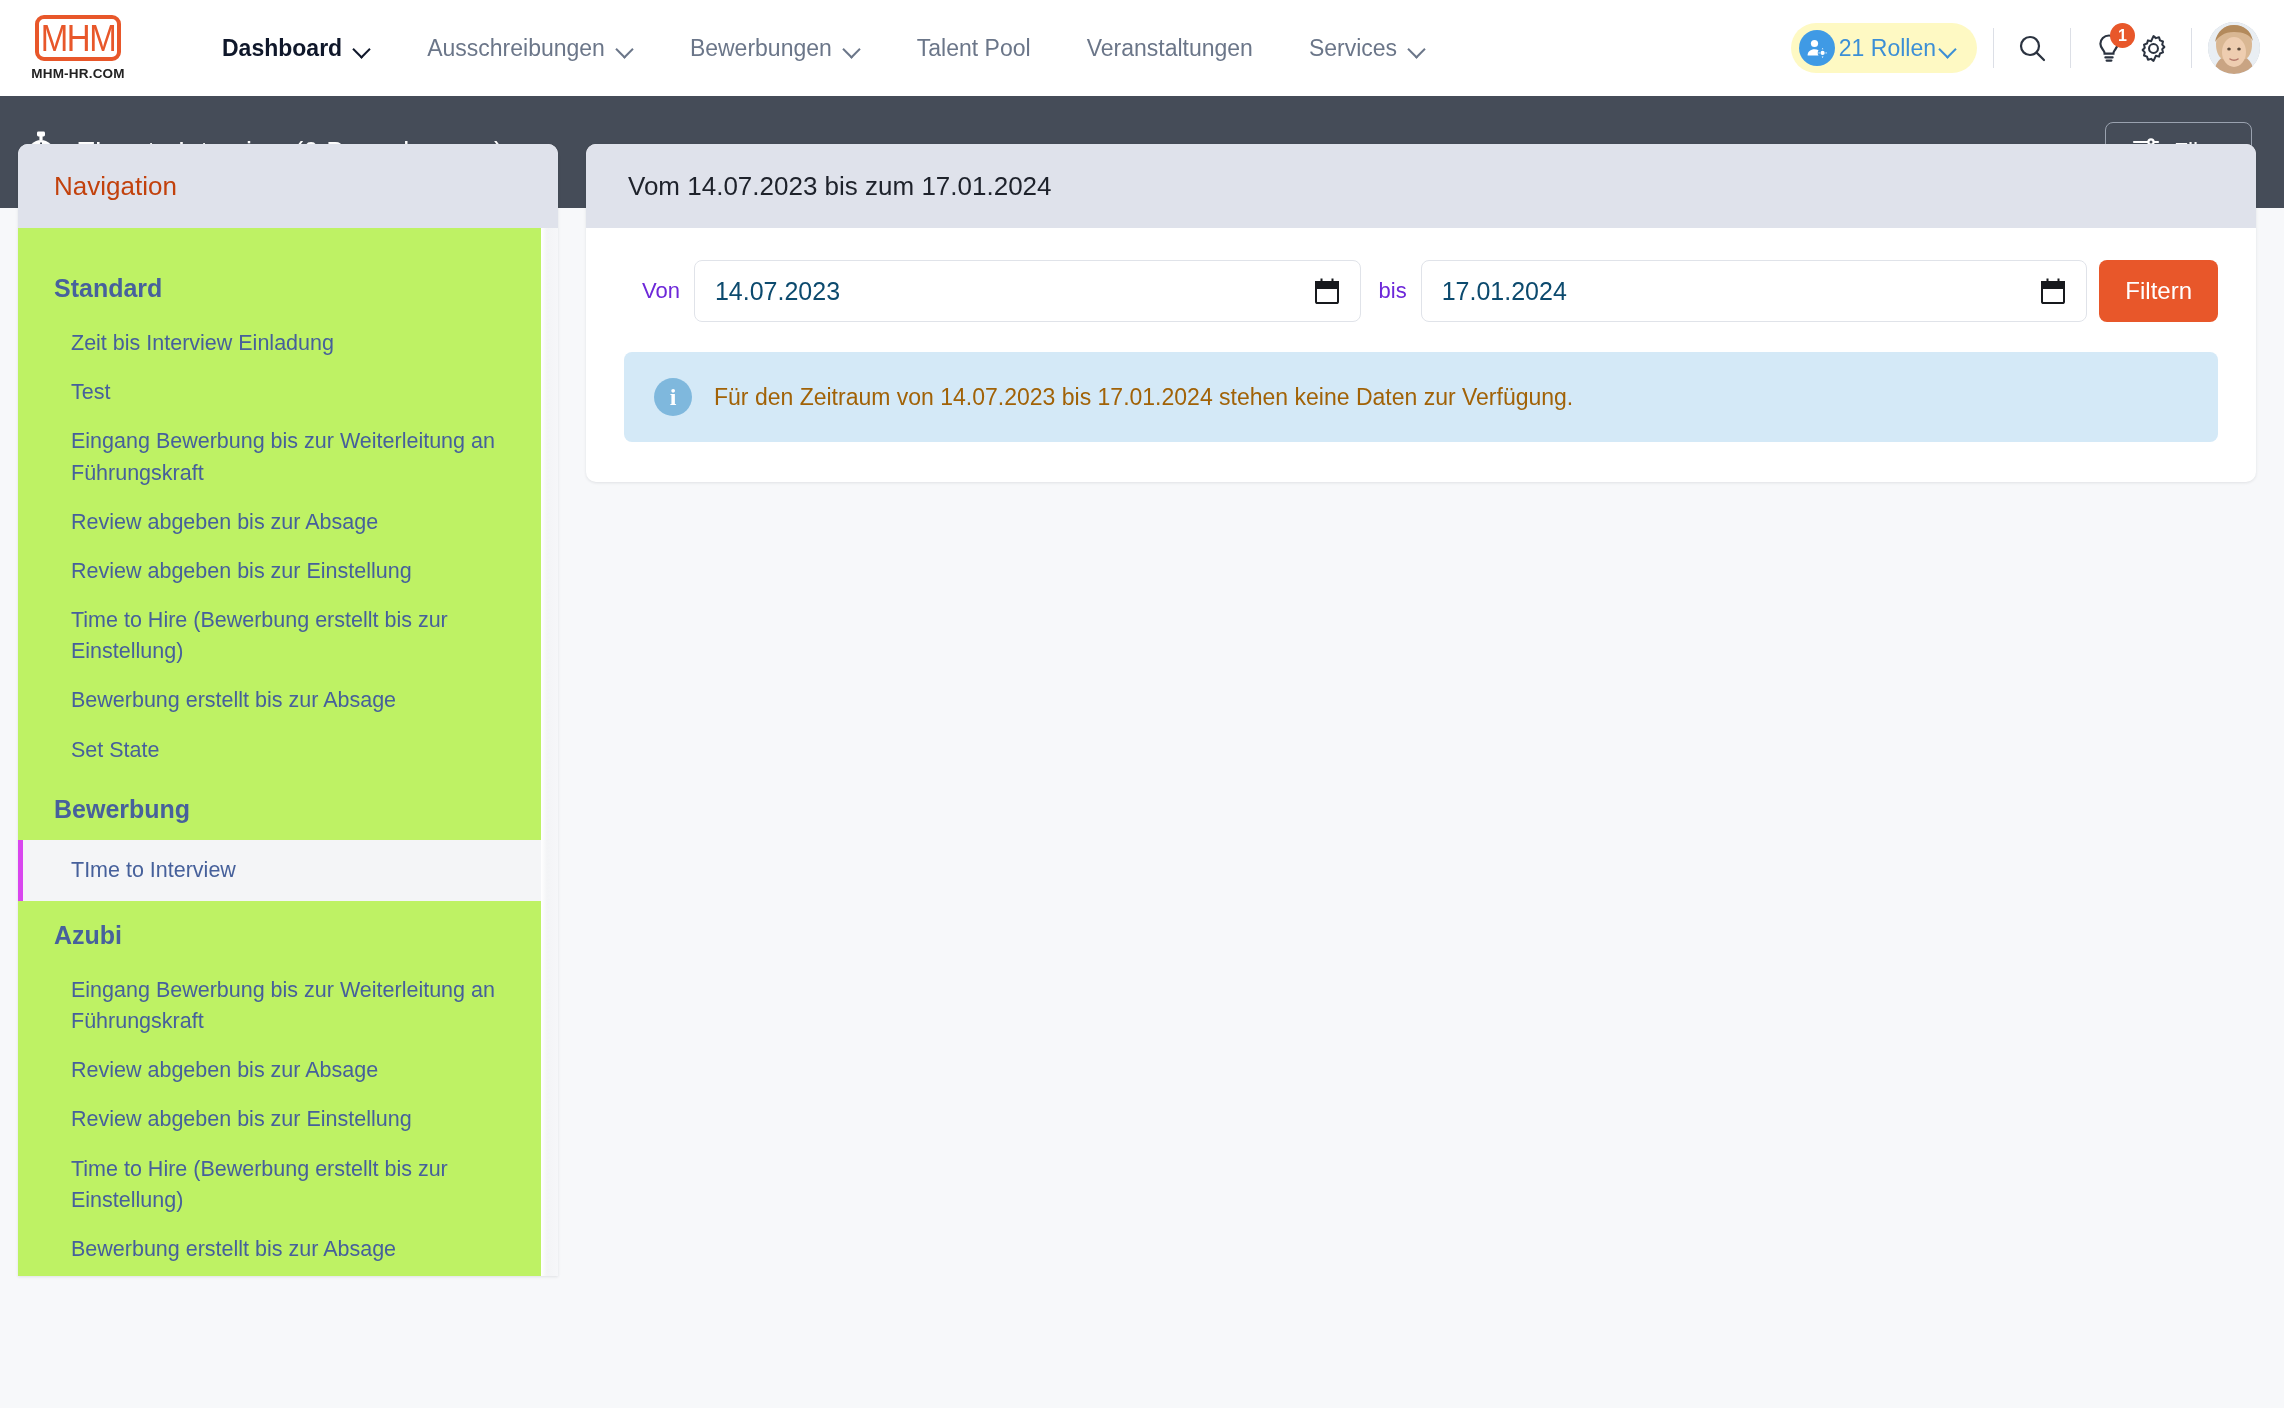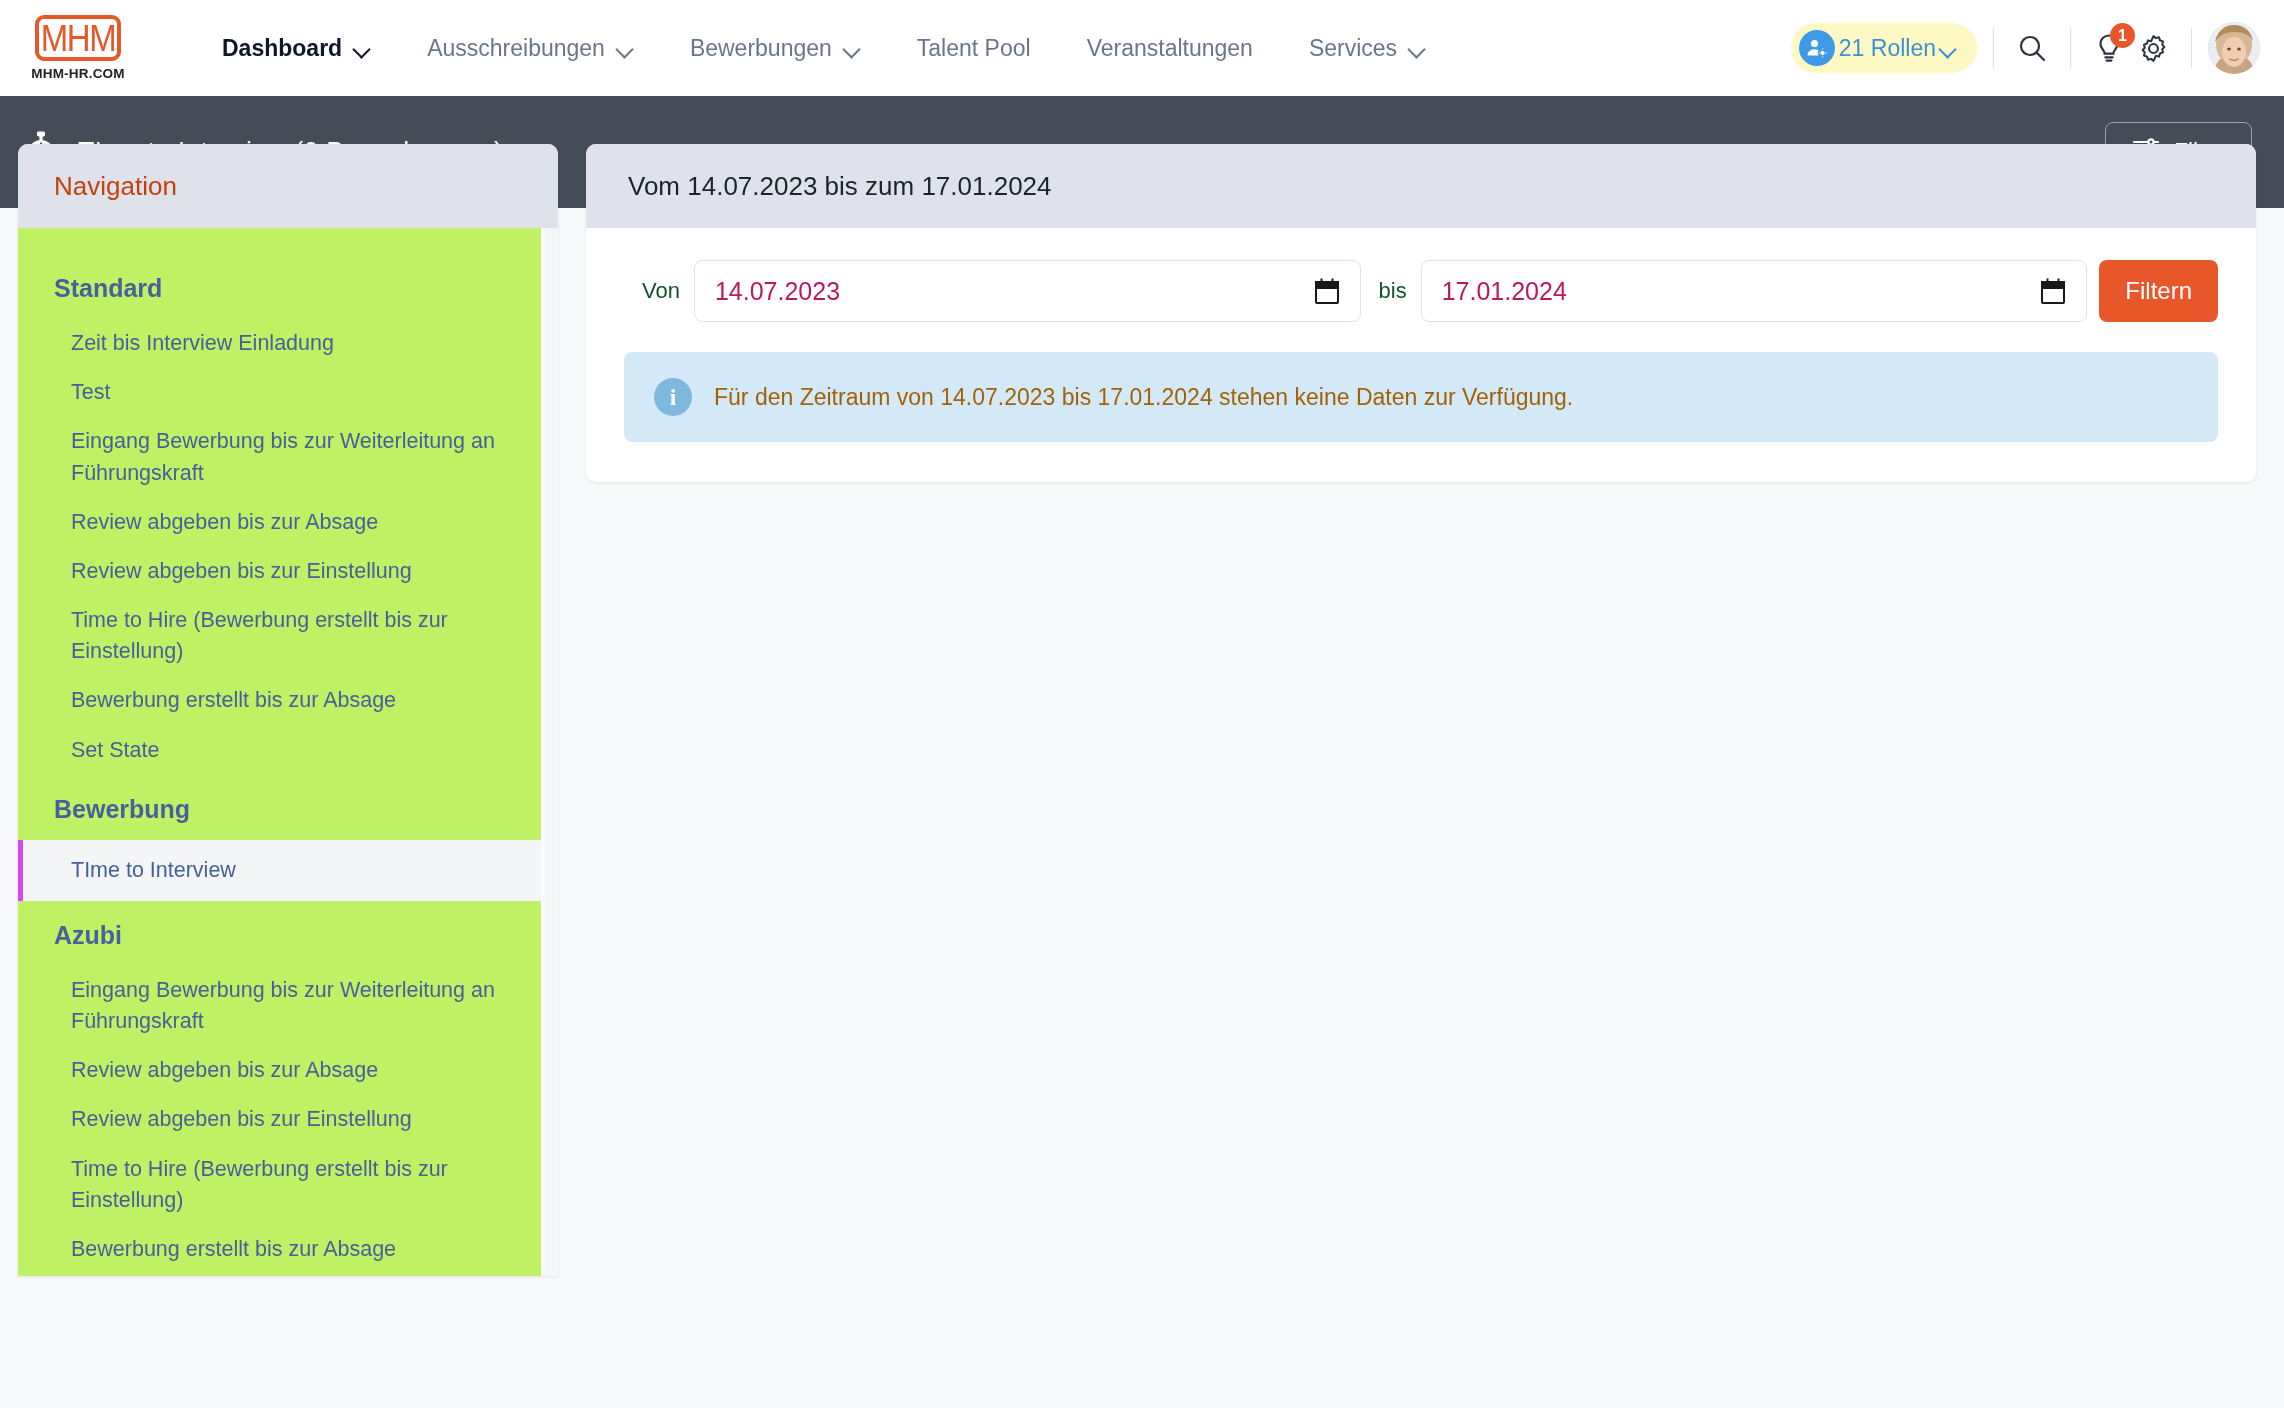--- a/index.html
+++ b/index.html
@@ -156,27 +156,27 @@
     overflow: hidden;
   }
   .main-head {
     background: #dfe2eb;
     padding: 27px 42px 26px 42px;
     font-size: 26px; color: #1e222b;
   }
   .main-body { padding: 32px 38px 40px 38px; }
 
   .filter-row { display: flex; align-items: center; gap: 0; }
-  .fr-label { font-size: 22px; color: #14532d; padding: 0 14px 0 18px; white-space: nowrap; }
+  .fr-label { font-size: 22px; color: #6d28d9; padding: 0 14px 0 18px; white-space: nowrap; }
   .date-field {
     flex: 1 1 0; min-width: 0;
     border: 1.5px solid #e0e3e9; border-radius: 8px;
     height: 62px; display: flex; align-items: center;
     padding: 0 20px 0 20px; background: #fff;
-    font-size: 25px; color: #be185d;
+    font-size: 25px; color: #0c4a6e;
   }
   .date-val { flex: 1 1 auto; }
   .cal-ico { width: 26px; height: 28px; flex: 0 0 auto; }
   .filtern-btn {
     margin-left: 12px; flex: 0 0 auto;
     background: #e8572a; color: #fff; border: none;
     border-radius: 8px; height: 62px; padding: 0 26px;
     font-size: 24px; cursor: pointer;
     font-family: "Liberation Sans", sans-serif;
   }

